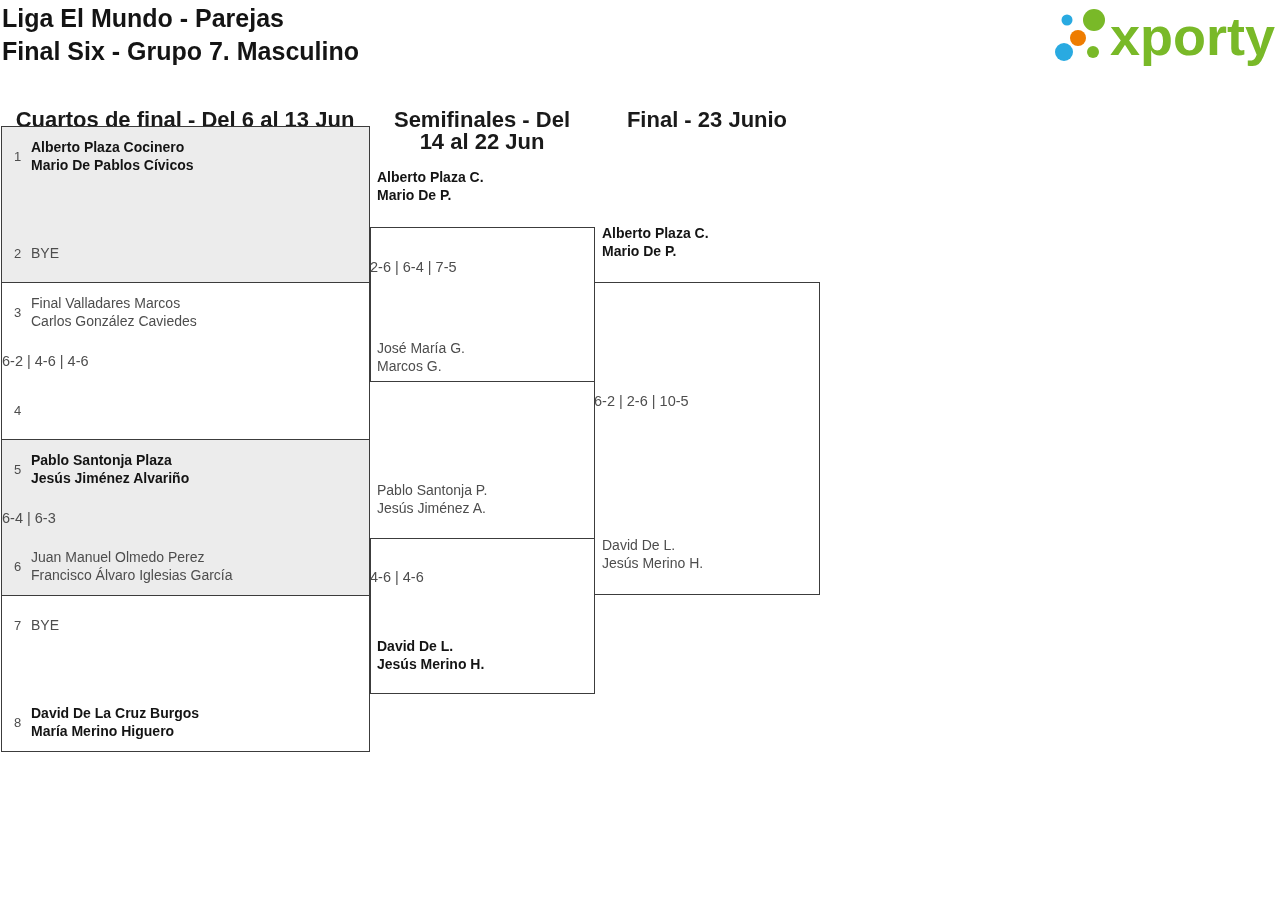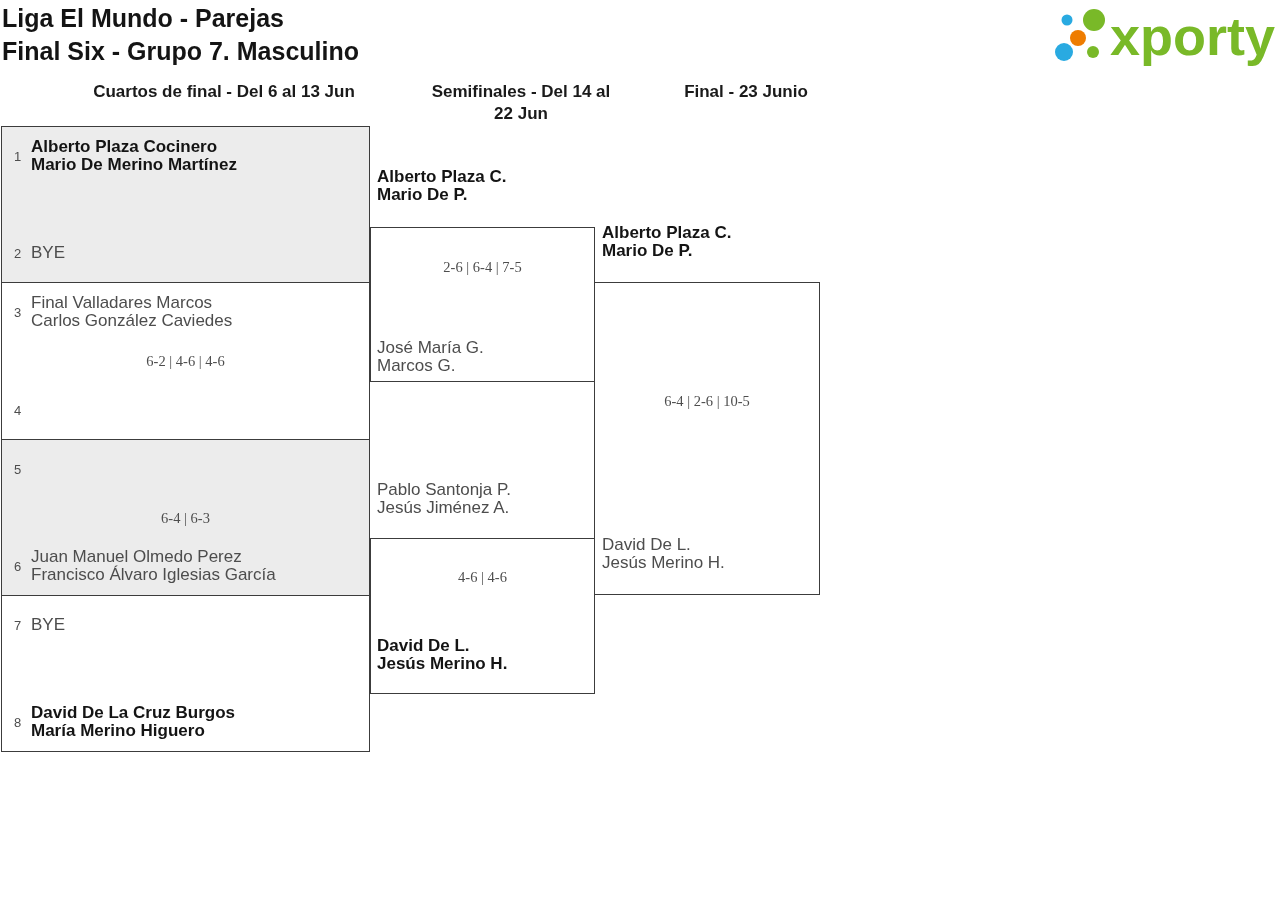--- a/index.html
+++ b/index.html
@@ -4,35 +4,35 @@
 <style>
   :root{
     --logo-green:#79b928; --logo-blue:#29aae1; --logo-orange:#ee7c00;
     --border:#3c3c3c; --block-gray:#ececec; --text-dark:#141414; --text-normal:#4d4d4d;
   }
   html,body{margin:0;padding:0;background:#fff;}
   .page{position:relative;width:1280px;height:905px;background:#fff;overflow:hidden;
         font-family:"Liberation Sans","DejaVu Sans",sans-serif;}
   .title{position:absolute;left:2px;top:2px;font-size:25px;line-height:33px;font-weight:700;color:var(--text-dark);}
   .logo{position:absolute;left:1048px;top:1px;width:230px;height:70px;}
-  .round-header{position:absolute;top:81px;font-size:17px;line-height:22px;font-weight:600;color:#1a1a1a;text-align:center;margin-left:39px;}
+  .round-header{position:absolute;top:109px;font-size:22px;line-height:22px;font-weight:600;color:#1a1a1a;text-align:center;}
   .rh-qf{left:0;width:370px;}
   .rh-sf{left:382px;width:200px;}
   .rh-f{left:594px;width:226px;}
 
   .qf-block{position:absolute;left:1px;width:369px;border:1px solid var(--border);box-sizing:border-box;background:#fff;}
   .qf-block.alt{background:var(--block-gray);}
   .slot{position:absolute;left:8px;right:8px;height:42px;display:flex;align-items:center;}
   .slot.top{top:8px;}
   .slot.bottom{bottom:8px;}
   .seed{flex:none;width:15px;margin-right:6px;font-size:13px;color:var(--text-normal);text-align:center;}
-  .team-lines{font-size:17px;line-height:18px;color:var(--text-normal);font-weight:400;}
+  .team-lines{font-size:14px;line-height:18px;color:var(--text-normal);font-weight:400;}
   .team-lines .p{display:block;white-space:nowrap;}
   .team-lines.winner{font-weight:700;color:var(--text-dark);}
-  .score{position:absolute;left:0;right:0;text-align:center;font-size:14.5px;line-height:16px;color:var(--text-normal);font-family:Liberation Serif, serif;}
+  .score{position:absolute;left:0;right:0;font-size:14.5px;line-height:16px;color:var(--text-normal);}
   .qf-score{top:50%;transform:translateY(-50%);}
 
   .box{position:absolute;border:1px solid var(--border);box-sizing:border-box;background:transparent;}
   .sf1-box{left:370px;top:227px;width:225px;height:155px;}
   .sf2-box{left:370px;top:538px;width:225px;height:156px;}
   .final-box{left:594px;top:282px;width:226px;height:313px;}
   .float-team{position:absolute;}
   .sf-score1{left:370px;width:225px;top:259px;}
   .sf-score2{left:370px;width:225px;top:569px;}
   .f-score{left:594px;width:226px;top:393px;}
@@ -61,21 +61,21 @@
 
   <div class="round-header rh-qf">Cuartos de final - Del 6 al 13 Jun</div>
   <div class="round-header rh-sf">Semifinales - Del 14 al 22 Jun</div>
   <div class="round-header rh-f">Final - 23 Junio</div>
 
   <div class="qf-block alt" style="top:126px;height:157px;">
     <div class="slot top">
       <span class="seed">1</span>
       <span class="team-lines winner">
         <span class="p">Alberto Plaza Cocinero</span>
-        <span class="p">Mario De Merino Martínez</span>
+        <span class="p">Mario De Pablos Cívicos</span>
       </span>
     </div>
     <div class="score qf-score"></div>
     <div class="slot bottom">
       <span class="seed">2</span>
       <span class="team-lines">
         <span class="p">BYE</span>
         <span class="p"></span>
       </span>
     </div>
@@ -91,20 +91,24 @@
     </div>
     <div class="score qf-score">6-2 | 4-6 | 4-6</div>
     <div class="slot bottom">
       <span class="seed">4</span>
     </div>
   </div>
 
   <div class="qf-block alt" style="top:439px;height:157px;">
     <div class="slot top">
       <span class="seed">5</span>
+      <span class="team-lines winner">
+        <span class="p">Pablo Santonja Plaza</span>
+        <span class="p">Jesús Jiménez Alvariño</span>
+      </span>
     </div>
     <div class="score qf-score">6-4 | 6-3</div>
     <div class="slot bottom">
       <span class="seed">6</span>
       <span class="team-lines">
         <span class="p">Juan Manuel Olmedo Perez</span>
         <span class="p">Francisco Álvaro Iglesias García</span>
       </span>
     </div>
   </div>
@@ -147,19 +151,19 @@
   <div class="float-team team-lines winner" style="left:377px;top:637px;">
     <span class="p">David De L.</span>
     <span class="p">Jesús Merino H.</span>
   </div>
 
   <div class="box final-box"></div>
   <div class="float-team team-lines winner" style="left:602px;top:224px;">
     <span class="p">Alberto Plaza C.</span>
     <span class="p">Mario De P.</span>
   </div>
-  <div class="score f-score">6-4 | 2-6 | 10-5</div>
+  <div class="score f-score">6-2 | 2-6 | 10-5</div>
   <div class="float-team team-lines" style="left:602px;top:536px;">
     <span class="p">David De L.</span>
     <span class="p">Jesús Merino H.</span>
   </div>
 
 </div>
 
 </body></html>

